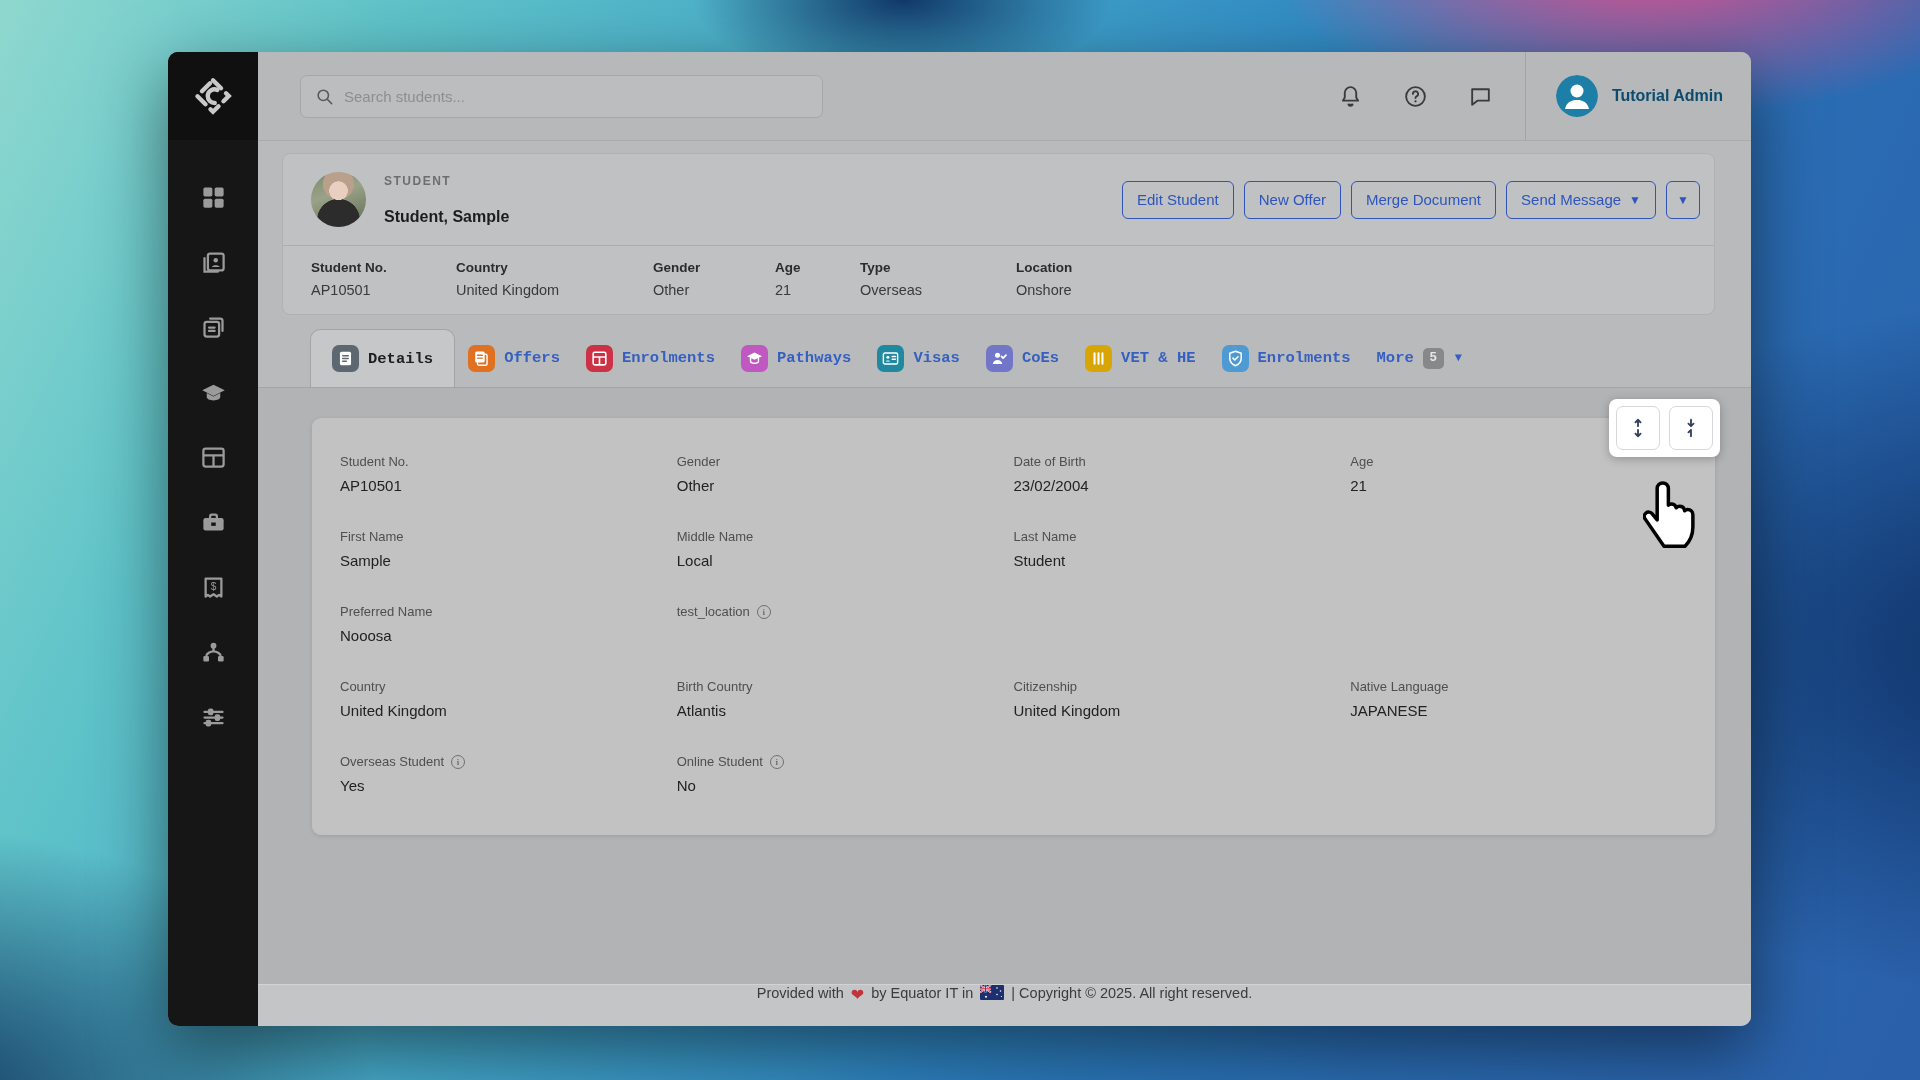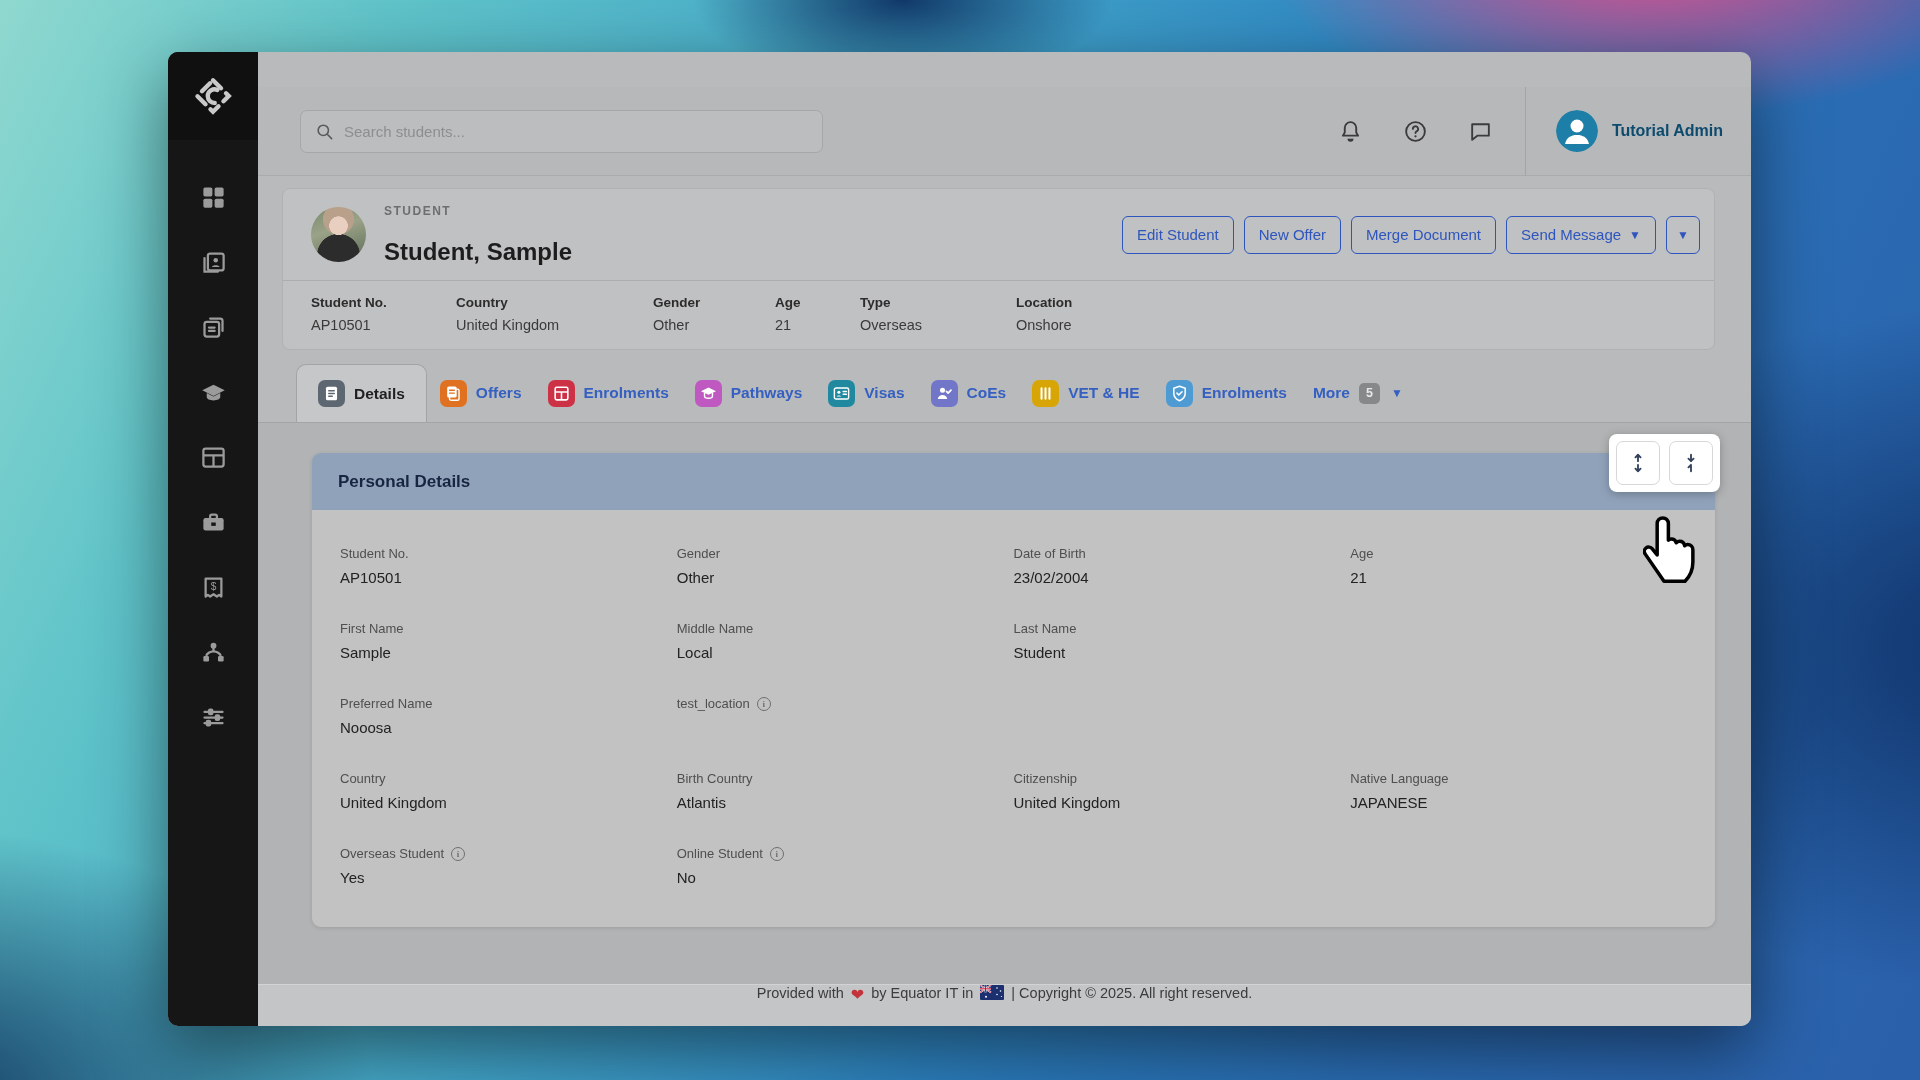--- a/index.html
+++ b/index.html
@@ -20,21 +20,21 @@
     background:#b9babb;
   }
   
   .sidebar { width:90px; flex:0 0 90px; background:#161616; display:flex; flex-direction:column; align-items:center; }
   .logo-box { width:90px; height:88px; display:flex; align-items:center; justify-content:center; background:#101010; }
   .side-icons { display:flex; flex-direction:column; gap:38px; padding-top:44px; align-items:center; }
   .side-icon { width:27px; height:27px; color:#9b9b9b; cursor:pointer; }
   .side-icon svg { width:100%; height:100%; display:block; }
   
   .main { flex:1; display:flex; flex-direction:column; position:relative; }
-  .topbar { height:89px; background:#b7b8b9; border-bottom:1px solid #aaabac; display:flex; align-items:center; padding:0 24px 0 42px;margin-top:35px; }
+  .topbar { height:89px; background:#b7b8b9; border-bottom:1px solid #aaabac; display:flex; align-items:center; padding:0 24px 0 42px; }
   .search-box { width:523px; height:43px; border:1px solid #a6a7a8; border-radius:7px; background:#bcbdbe; display:flex; align-items:center; padding:0 14px; gap:10px; }
   .search-box svg { width:19px; height:19px; stroke:#5a5a5a; flex:0 0 auto; }
   .search-box input { border:none; outline:none; background:transparent; font-size:15px; color:#3a3a3a; width:100%; font-family:"Liberation Sans", sans-serif; }
   .search-box input::placeholder { color:#8d8e8f; }
   .topbar-right { margin-left:auto; display:flex; align-items:center; height:100%; }
   .tb-icon { width:25px; height:25px; color:#3b3b3b; margin-left:40px; cursor:pointer; }
   .tb-icon svg { width:100%; height:100%; display:block; }
   .tb-divider { width:1px; height:89px; background:#a3a4a5; margin-left:32px; }
   .user-chip { display:flex; align-items:center; gap:14px; margin-left:30px; cursor:pointer; padding-right:4px; }
   .avatar-circle { width:42px; height:42px; border-radius:50%; display:flex; align-items:center; justify-content:center; overflow:hidden; }
@@ -45,33 +45,33 @@
   .student-card { margin:12px 36px 0 24px; background:#c0c1c2; border-radius:8px; border:1px solid #b0b1b2; }
   .sc-top { display:flex; align-items:center; height:91px; padding:0 14px 0 28px; }
   .photo { width:55px; height:55px; border-radius:50%; overflow:hidden; flex:0 0 auto;
     background:
       radial-gradient(circle at 50% 34%, #e8cfc0 0 20%, rgba(0,0,0,0) 21%),
       radial-gradient(circle at 50% 22%, #b8a08a 0 30%, rgba(0,0,0,0) 31%),
       radial-gradient(circle at 50% 88%, #2c2c2c 0 38%, rgba(0,0,0,0) 39%),
       linear-gradient(160deg, #7a8a6d 0%, #9aa288 40%, #5d6b55 100%); }
   .sc-names { margin-left:18px; }
   .sc-label { font-size:12px; letter-spacing:1.5px; color:#6d6e6f; font-weight:700; }
-  .sc-name { font-size:24px; font-weight:700; color:#1d1d1d; margin-top:20px; }
+  .sc-name { font-size:16px; font-weight:700; color:#1d1d1d; margin-top:20px; }
   .sc-actions { margin-left:auto; display:flex; align-items:center; gap:10px; }
   .act-btn { height:38px; border:1.5px solid #2d55bd; border-radius:6px; background:transparent; color:#2d55bd;
     font-size:15px; font-family:"Liberation Sans", sans-serif; padding:0 14px; display:flex; align-items:center; gap:8px; cursor:pointer; white-space:nowrap; }
   .act-btn .caret { font-size:12px; }
   .more-btn { width:34px; justify-content:center; padding:0; }
   .sc-divider { height:1px; background:#acadae; }
   .sc-info { display:flex; align-items:flex-start; padding:14px 28px 16px 28px; }
   .info-item { margin-right:0; }
   .info-label { font-size:13.5px; font-weight:700; color:#2c2c2c; }
   .info-value { font-size:14.5px; color:#3a3a3a; margin-top:7px; }
   
-  .tabs { display:flex; align-items:flex-end; margin:14px 36px 0 38px; height:58px; }
+  .tabs { display:flex; align-items:flex-end; margin:14px 36px 0 52px; height:58px;font-family:Liberation Mono, monospace; }
   .tab { display:flex; align-items:center; gap:9px; padding:0 13px; height:58px; cursor:pointer; }
   .tab.active { background:#c6c7c8; border:1px solid #a3a4a5; border-bottom:none; border-radius:10px 10px 0 0; padding:0 21px; }
   .tab-ico { width:27px; height:27px; border-radius:7px; display:flex; align-items:center; justify-content:center; flex:0 0 auto; }
   .tab-ico svg { width:19px; height:19px; display:block; }
   .tab-label { font-size:15.5px; color:#3560c2; font-weight:600; white-space:nowrap; }
   .tab.active .tab-label { color:#1f1f1f; }
   .tab-badge { min-width:21px; height:21px; border-radius:5px; background:#87888a; color:#e8e8e8; font-size:12.5px; font-weight:700; display:flex; align-items:center; justify-content:center; padding:0 4px; }
   .tab-caret { color:#3560c2; font-size:12px; margin-left:2px; }
   
   .tab-panel { flex:1; background:#b2b3b4; border-top:1px solid #a3a4a5; padding:11px 36px 0 54px; position:relative; }
@@ -369,28 +369,20 @@
             <svg viewBox="0 0 24 24" fill="none" stroke-width="2" stroke-linecap="round" stroke-linejoin="round">
                 <path d="M12 3v7M9.2 7.2 12 10l2.8-2.8M12 21v-7M9.2 16.8 12 14l-2.8 2.8"></path>
               </svg>
           </button>
         </div>
         <svg class="hand-cursor" viewBox="0 0 32 42">
           <path d="M12 40 L24 40 C27 37 28.5 33 28.5 29 L28.5 22 C28.5 20.2 27.2 19 25.5 19 C24.8 19 24.2 19.3 23.8 19.7 C23.5 18.2 22.3 17.2 20.9 17.2 C20.2 17.2 19.5 17.5 19 18 C18.6 16.7 17.5 15.9 16.2 15.9 C15.6 15.9 15 16.1 14.5 16.5 L14.5 7 C14.5 5.2 13.1 3.8 11.3 3.8 C9.5 3.8 8.1 5.2 8.1 7 L8.1 25 L5.3 21.5 C4.4 20.4 2.8 20.1 1.7 21 C0.6 21.9 0.4 23.4 1.3 24.5 Z" fill="#ffffff" stroke="#000000" stroke-width="2" stroke-linejoin="round"></path>
         </svg>
 
         <section class="pd-card">
-          <div class="pd-header">
-            <span class="pd-title">Personal Details</span>
-            <span class="pd-chevron">
-              <svg viewBox="0 0 24 24" fill="none" stroke="currentColor" stroke-width="2.2" stroke-linecap="round" stroke-linejoin="round">
-                  <path d="M6 14.5 12 9l6 5.5"></path>
-                </svg>
-            </span>
-          </div>
           <div class="pd-body">
               <div class="pd-row">
                 <div>
                   <div class="field-label">Student No.</div>
                   <div class="field-value">AP10501</div>
                 </div>
                 <div>
                   <div class="field-label">Gender</div>
                   <div class="field-value">Other</div>
                 </div>

